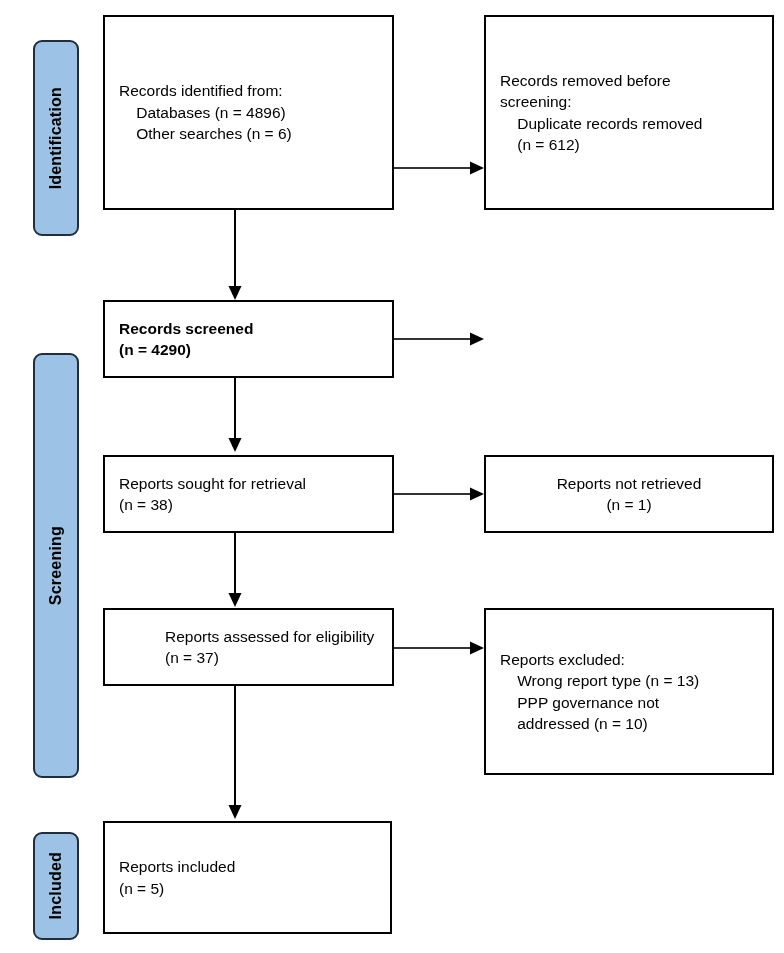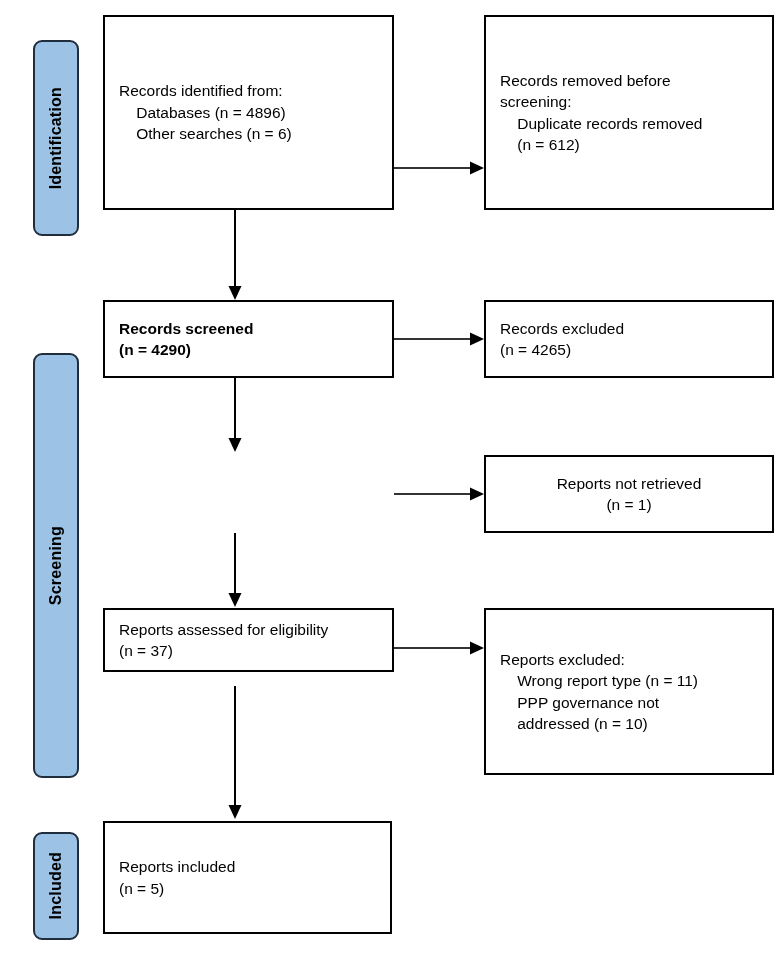--- a/index.html
+++ b/index.html
@@ -111,67 +111,67 @@
       <line x1="10" y1="0" x2="10" y2="78" stroke="#000000" stroke-width="2"></line>
       <polygon points="3.5,76 16.5,76 10,90" fill="#000000"></polygon>
     </svg>
   </div>
 
   <div class="flow-box" style="left:103px; top:300px; width:291px; height:78px;font-weight:bold;">
     <div class="box-text">Records screened
 (n = 4290)</div>
   </div>
 
-  <div class="flow-box" style="left:484px; top:300px; width:290px; height:78px;">
-    <div class="box-text">Records excluded
-(n = 4265)</div>
-  </div>
 
   <div class="connector" style="left:394px; top:329px; width:92px; height:20px;">
     <svg width="92" height="20" viewBox="0 0 92 20" aria-hidden="true">
       <line x1="0" y1="10" x2="78" y2="10" stroke="#333333" stroke-width="2"></line>
       <polygon points="76,3.5 90,10 76,16.5" fill="#000000"></polygon>
     </svg>
   </div>
 
   <div class="connector" style="left:225px; top:378px; width:20px; height:76px;">
     <svg width="20" height="76" viewBox="0 0 20 76" aria-hidden="true">
       <line x1="10" y1="0" x2="10" y2="62" stroke="#000000" stroke-width="2"></line>
       <polygon points="3.5,60 16.5,60 10,74" fill="#000000"></polygon>
     </svg>
   </div>
 
+  <div class="flow-box" style="left:103px; top:455px; width:291px; height:78px;">
+    <div class="box-text">Reports sought for retrieval
+(n = 38)</div>
+  </div>
 
   <div class="flow-box" style="left:484px; top:455px; width:290px; height:78px;text-align:center;">
     <div class="box-text">Reports not retrieved
 (n = 1)</div>
   </div>
 
   <div class="connector" style="left:394px; top:484px; width:92px; height:20px;">
     <svg width="92" height="20" viewBox="0 0 92 20" aria-hidden="true">
       <line x1="0" y1="10" x2="78" y2="10" stroke="#333333" stroke-width="2"></line>
       <polygon points="76,3.5 90,10 76,16.5" fill="#000000"></polygon>
     </svg>
   </div>
 
   <div class="connector" style="left:225px; top:533px; width:20px; height:76px;">
     <svg width="20" height="76" viewBox="0 0 20 76" aria-hidden="true">
       <line x1="10" y1="0" x2="10" y2="62" stroke="#000000" stroke-width="2"></line>
       <polygon points="3.5,60 16.5,60 10,74" fill="#000000"></polygon>
     </svg>
   </div>
 
-  <div class="flow-box" style="left:103px; top:608px; width:291px; height:64px;">
+  <div class="flow-box" style="left:103px; top:608px; width:291px; height:78px;padding-left:46px;">
     <div class="box-text">Reports assessed for eligibility
 (n = 37)</div>
   </div>
 
   <div class="flow-box" style="left:484px; top:608px; width:290px; height:167px;">
     <div class="box-text">Reports excluded:
-    Wrong report type (n = 11)
+    Wrong report type (n = 13)
     PPP governance not
     addressed (n = 10)</div>
   </div>
 
   <div class="connector" style="left:394px; top:638px; width:92px; height:20px;">
     <svg width="92" height="20" viewBox="0 0 92 20" aria-hidden="true">
       <line x1="0" y1="10" x2="78" y2="10" stroke="#333333" stroke-width="2"></line>
       <polygon points="76,3.5 90,10 76,16.5" fill="#000000"></polygon>
     </svg>
   </div>

